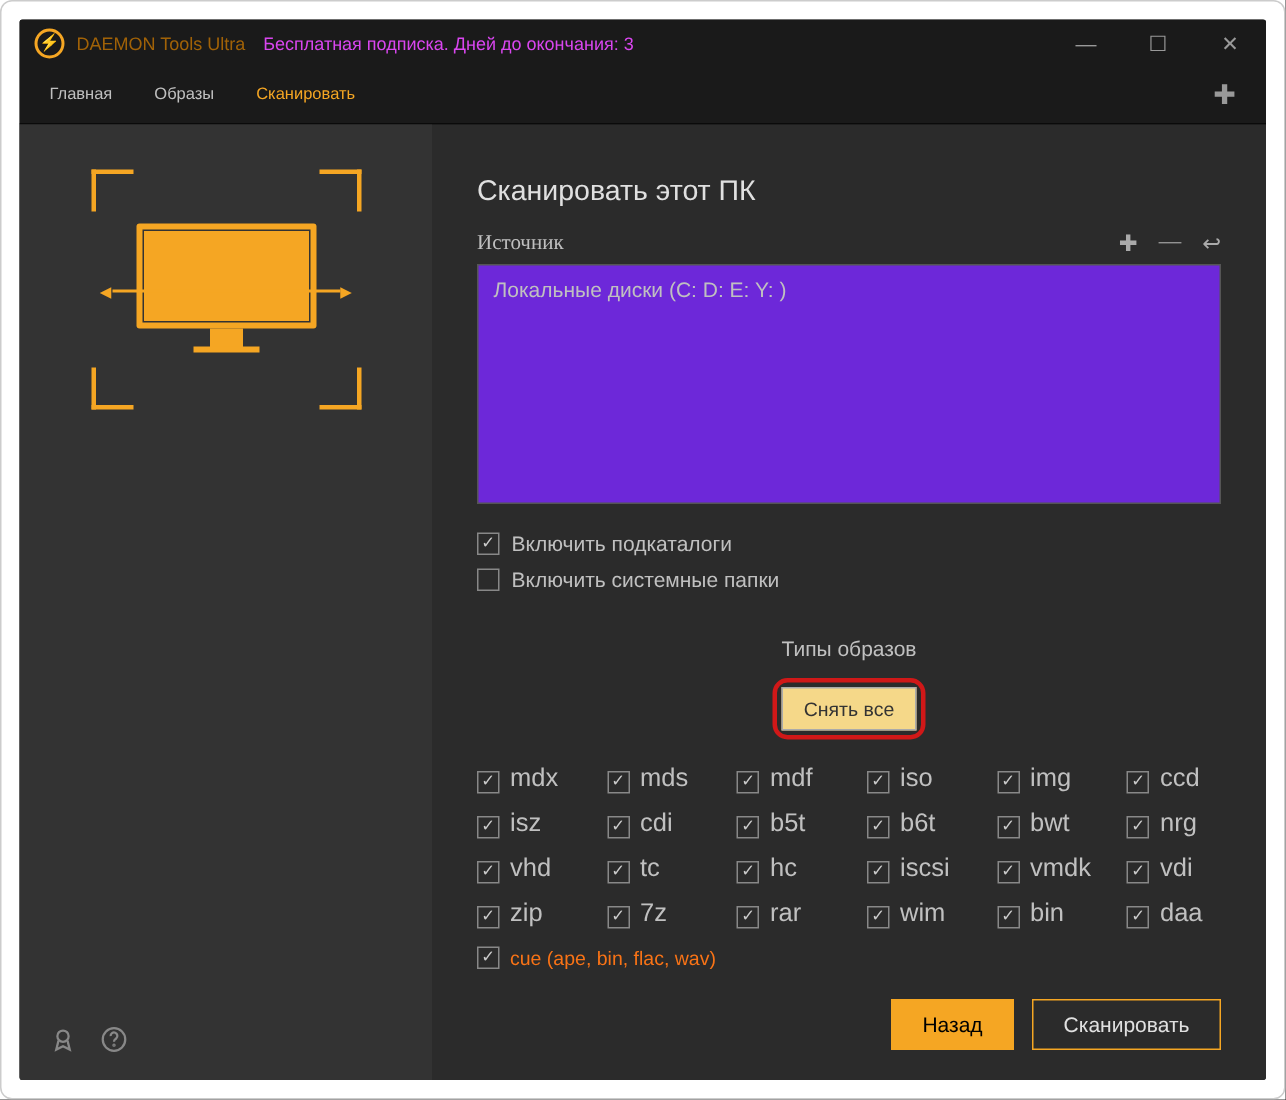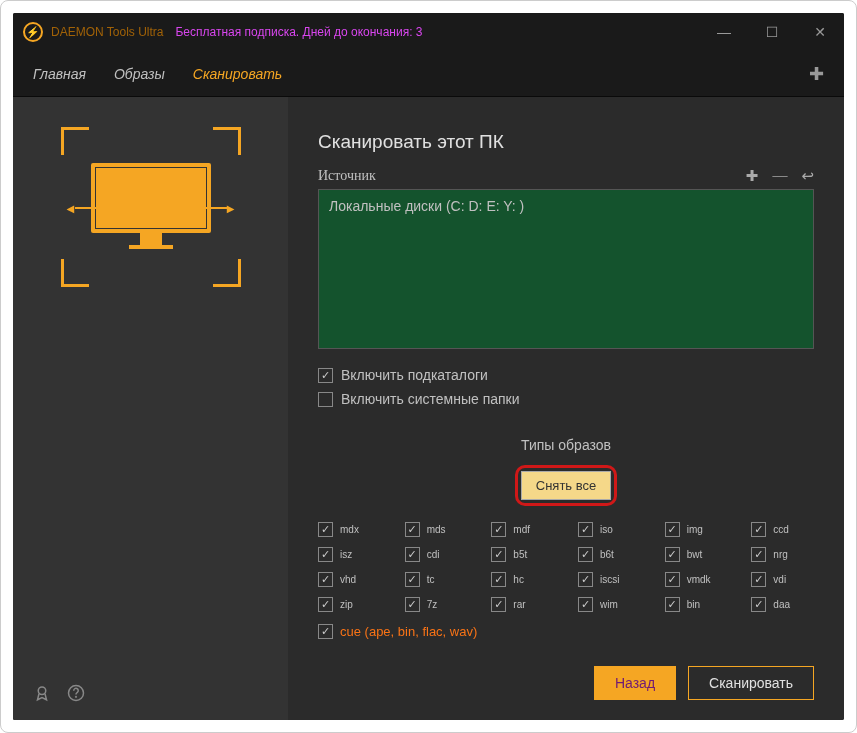--- a/index.html
+++ b/index.html
@@ -11,21 +11,21 @@
     .titlebar-left { display: flex; align-items: center; gap: 8px; }
     .logo-circle { width: 20px; height: 20px; border: 2px solid #f5a623; border-radius: 50%; display: flex; align-items: center; justify-content: center; }
     .logo-bolt { color: #f5a623; font-size: 11px; }
     .title-text { color: #a16207; font-size: 12px; }
     .subscription-text { color: #d946ef; font-size: 12px; margin-left: 4px; }
     .titlebar-right { display: flex; gap: 20px; }
     .win-btn { width: 28px; height: 28px; display: flex; align-items: center; justify-content: center; color: #999; cursor: pointer; font-size: 14px; }
     
     .menubar { height: 46px; background: #1a1a1a; display: flex; align-items: center; padding: 0 20px; justify-content: space-between; border-bottom: 1px solid #0a0a0a; }
     .menu-left { display: flex; gap: 28px; }
-    .menu-item { color: #c0c0c0; font-size: 14px; cursor: pointer; font-style: italic; }
+    .menu-item { color: #c0c0c0; font-size: 11px; cursor: pointer; }
     .menu-item.active { color: #f5a623; }
     .menu-plus { color: #999; font-size: 18px; cursor: pointer; }
     
     .content { flex: 1; display: flex; background: #2b2b2b; }
     .sidebar { width: 275px; background: #333333; position: relative; padding-top: 30px; display: flex; flex-direction: column; align-items: center; }
     
     .scan-graphic { width: 180px; height: 160px; position: relative; }
     .corner { position: absolute; width: 28px; height: 28px; border: 3px solid #f5a623; }
     .corner.tl { top: 0; left: 0; border-right: none; border-bottom: none; }
     .corner.tr { top: 0; right: 0; border-left: none; border-bottom: none; }
@@ -43,37 +43,37 @@
     .sidebar-bottom { position: absolute; bottom: 18px; left: 20px; display: flex; gap: 16px; }
     .sidebar-icon { width: 18px; height: 18px; color: #888; cursor: pointer; }
     
     .main { flex: 1; padding: 34px 30px 20px 30px; color: #d0d0d0; display: flex; flex-direction: column; }
     .main-title { font-size: 19px; font-weight: normal; margin-bottom: 14px; color: #e0e0e0; }
     .source-row { display: flex; justify-content: space-between; align-items: center; margin-bottom: 4px; font-family: Liberation Serif, serif; }
     .source-label { font-size: 14px; color: #c0c0c0; }
     .source-actions { display: flex; gap: 14px; color: #aaa; }
     .source-action { cursor: pointer; font-size: 15px; }
     
-    .source-box { border: 1px solid #555; height: 160px; padding: 8px 10px; font-size: 14px; color: #c0c0c0; margin-bottom: 18px; background: #14532d; }
+    .source-box { border: 1px solid #555; height: 160px; padding: 8px 10px; font-size: 14px; color: #c0c0c0; margin-bottom: 18px; background: #6d28d9; }
     
     .checkbox-row { display: flex; align-items: center; gap: 8px; margin-bottom: 8px; font-size: 14px; color: #c0c0c0; }
     .cb { width: 15px; height: 15px; border: 1px solid #888; display: inline-flex; align-items: center; justify-content: center; cursor: pointer; flex-shrink: 0; }
     .cb.checked::after { content: '✓'; color: #ccc; font-size: 11px; line-height: 1; }
     
     .types-row { display: flex; align-items: center; gap: 12px; margin-top: 22px; margin-bottom: 16px; flex-direction: column; }
     .types-label { font-size: 14px; color: #c0c0c0; }
     .highlight-wrap { border: 3px solid #d01818; border-radius: 10px; padding: 3px; }
     .btn-clear { background: #f5d889; color: #333; border: 1px solid #aaa; padding: 6px 14px; font-size: 13px; cursor: pointer; }
     
     .format-grid { display: grid; grid-template-columns: repeat(6, 1fr); gap: 10px 24px; margin-bottom: 10px; }
-    .fmt { display: flex; align-items: center; gap: 7px; font-size: 10px; color: #c0c0c0; }
+    .fmt { display: flex; align-items: flex-end; gap: 7px; font-size: 17px; color: #c0c0c0; }
     
     .footer-row { margin-top: auto; display: flex; justify-content: flex-end; gap: 12px; padding-top: 20px; }
     .btn { padding: 8px 20px; font-size: 14px; cursor: pointer; border: 1px solid #f5a623; background: transparent; color: #e0e0e0; }
-    .btn.primary { background: #f5a623; color: #701a75; }
+    .btn.primary { background: #f5a623; color: #000000; }
     
     .cue-row { display: flex; align-items: center; gap: 7px; font-size: 13px; color: #f97316; margin-top: 2px; }
   </style>
 </head>
 <body>
 
 <div class="outer-frame">
   <div class="window">
 
     <div class="titlebar">

